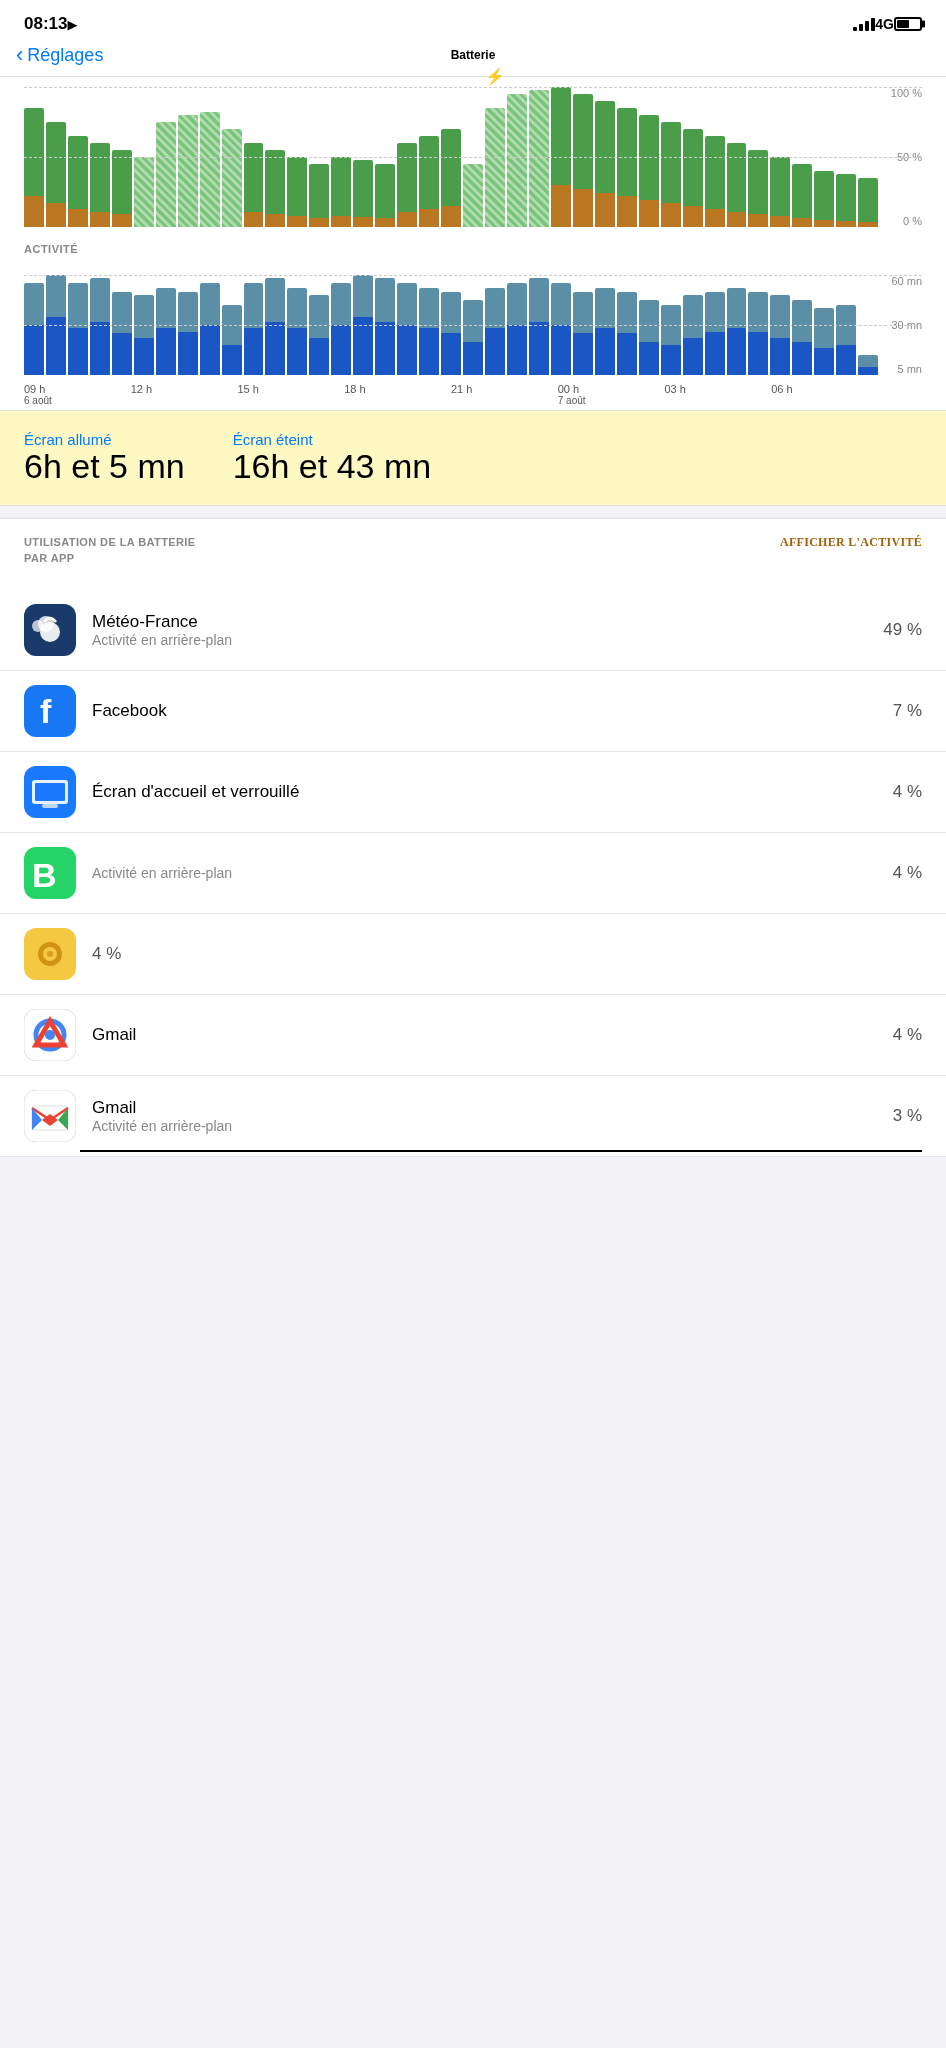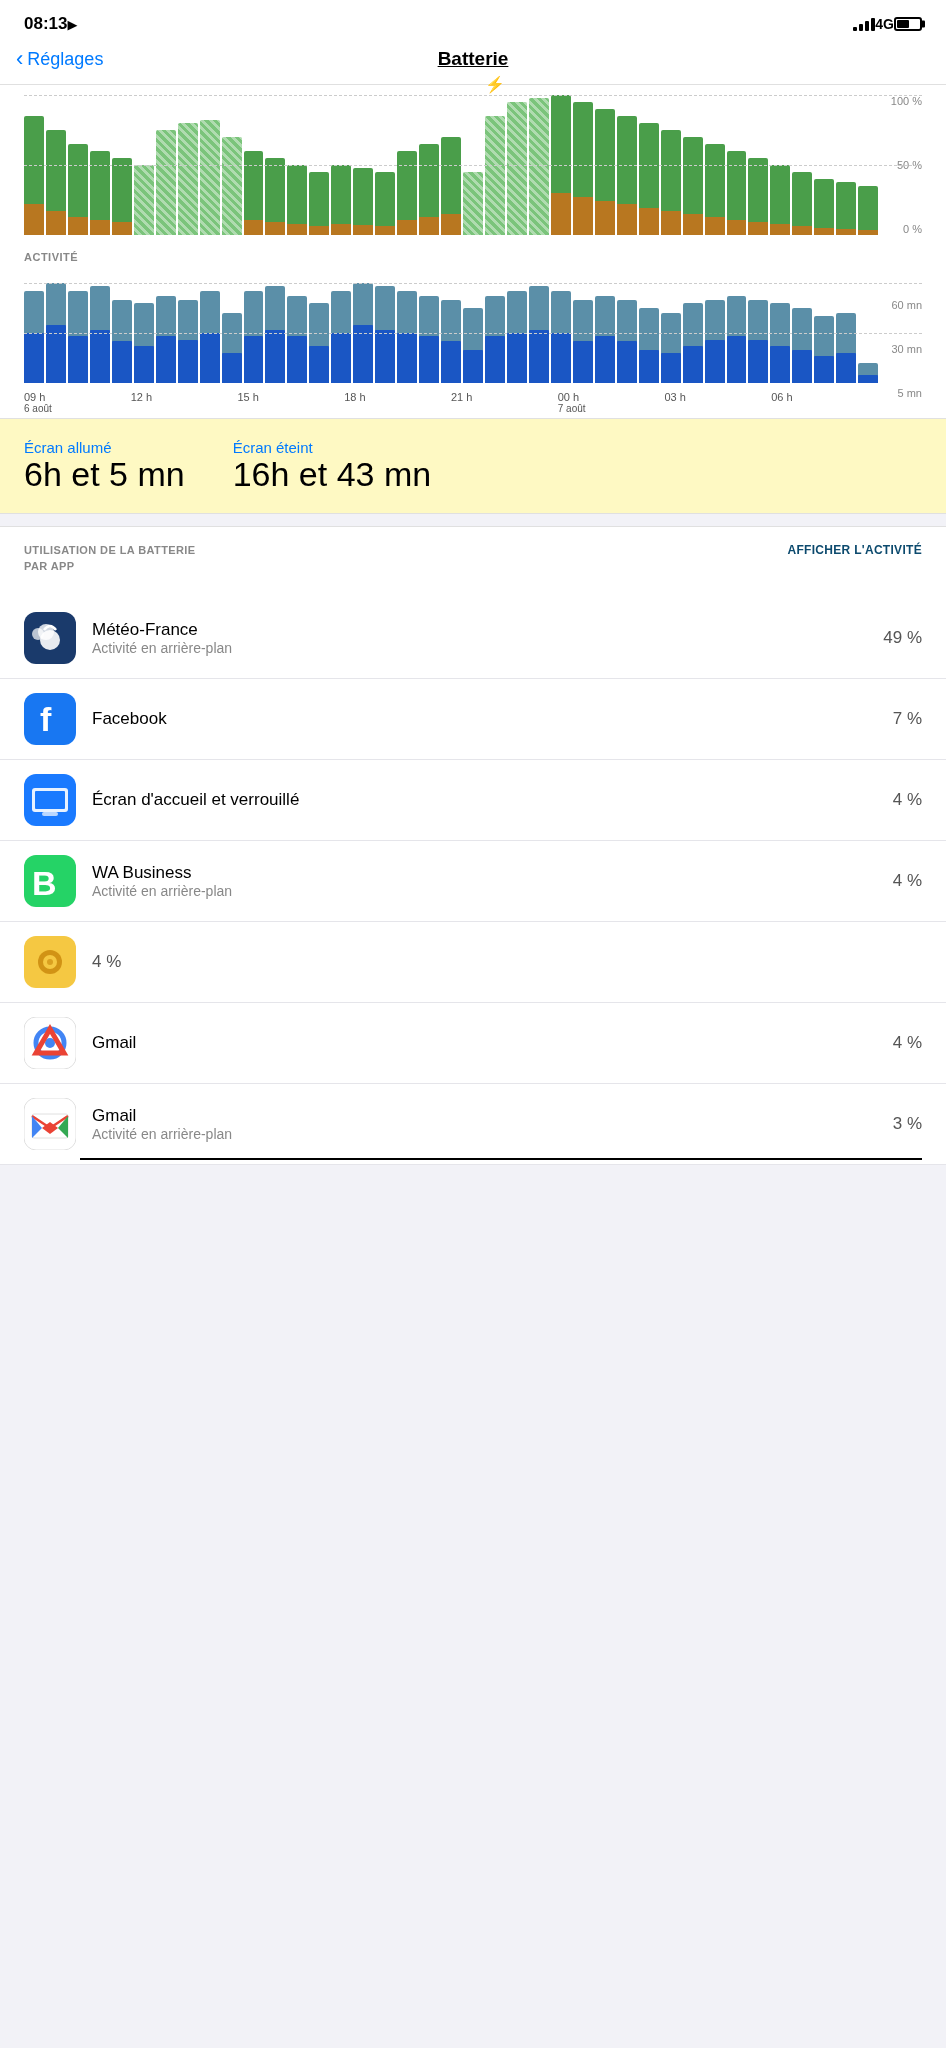--- a/index.html
+++ b/index.html
@@ -93,24 +93,23 @@
       gap: 4px;
       cursor: pointer;
     }
     .nav-back-chevron {
       font-size: 22px;
     }
     .nav-back-text {
       font-size: 18px;
     }
     .nav-title {
-      font-size: 19px;
+      font-size: 12px;
       font-weight: 700;
       color: #000;
-      text-decoration: underline;
     }
 
     
     .charts-container {
       background: white;
       padding: 10px 24px 0;
     }
     .battery-chart-bars {
       display: flex;
       align-items: flex-end;
@@ -223,26 +222,27 @@
     .usage-title {
       font-size: 11px;
       color: #888;
       font-weight: 600;
       text-transform: uppercase;
       letter-spacing: 0.4px;
       line-height: 1.4;
     }
     .usage-action {
       font-size: 12px;
-      color: #0c4a6e;
+      color: #a16207;
       font-weight: 600;
       text-transform: uppercase;
       letter-spacing: 0.3px;
       cursor: pointer;
       white-space: nowrap;
+      font-family: Liberation Serif, serif;
     }
 
     
     .app-list {
       background: white;
     }
     .app-item {
       display: flex;
       align-items: center;
       padding: 14px 24px;
@@ -733,21 +733,21 @@
               <div class="activity-bar-inner" style="height: 30px;"></div>
             </div>
           </div>
           <div class="activity-bar-group">
             <div class="activity-bar-outer" style="height: 20px;">
               <div class="activity-bar-inner" style="height: 8.33333px;"></div>
             </div>
           </div>
         </div>
 
-      <div style="position:absolute; right:0; top:16px; height:100px; display:flex; flex-direction:column; justify-content:space-between; font-size:11px; color:#888; width:40px; text-align:right;">
+      <div style="position:absolute; right:0; top:0; height:100px; display:flex; flex-direction:column; justify-content:space-between; font-size:11px; color:#888; width:40px; text-align:right;">
         <span>60 mn</span>
         <span>30 mn</span>
         <span>5 mn</span>
       </div>
 
       <div class="chart-grid-line" style="top:0;"></div>
       <div class="chart-grid-line" style="top:50%;"></div>
     </div>
   </div>
 
@@ -850,21 +850,20 @@
       <div class="app-percentage">4 %</div>
     </div>
     <div class="app-item">
       <div class="app-icon">
         <svg width="52" height="52" viewBox="0 0 52 52">
           <rect width="52" height="52" rx="12" fill="#25d366"></rect>
           <text x="8" y="40" font-size="34" font-weight="900" fill="white" font-family="Arial">B</text>
         </svg>
       </div>
       <div class="app-info">
-        <div class="app-name">WA Business</div>
         <div class="app-subtitle">Activité en arrière-plan</div>
       </div>
       <div class="app-percentage">4 %</div>
     </div>
     <div class="app-item">
       <div class="app-icon">
         <svg width="52" height="52" viewBox="0 0 52 52">
           <rect width="52" height="52" rx="12" fill="#f5c842"></rect>
           <circle cx="26" cy="26" r="12" fill="#c8860a" opacity="0.8"></circle>
           <circle cx="26" cy="26" r="7" fill="#f5c842"></circle>

